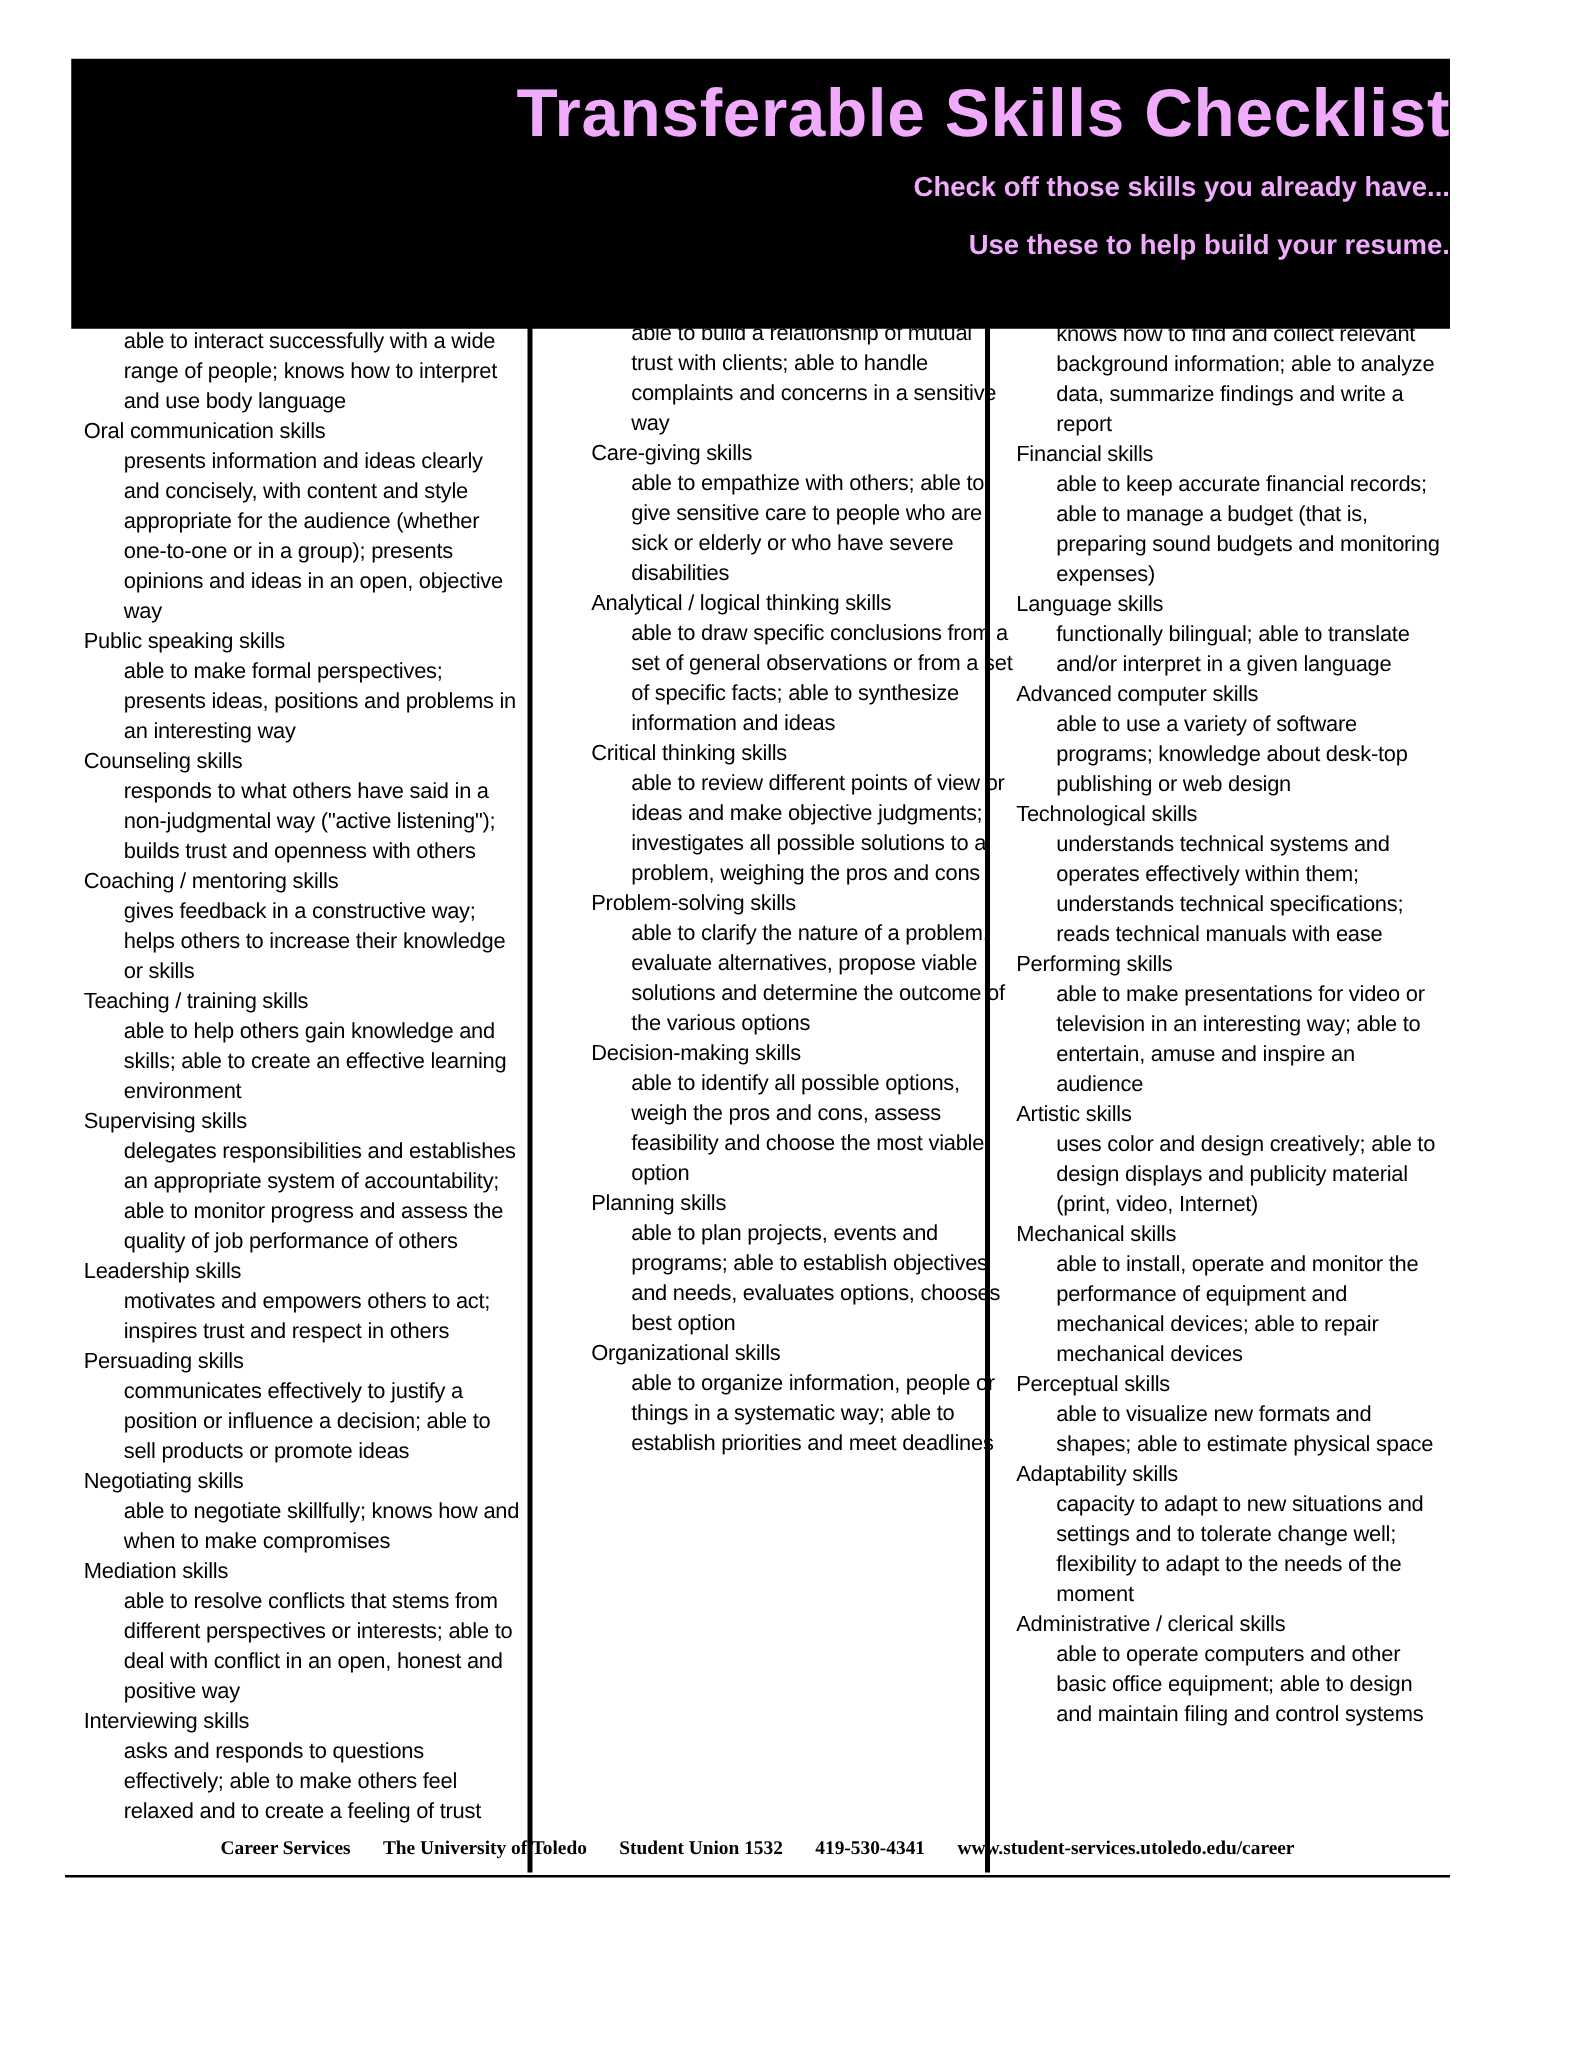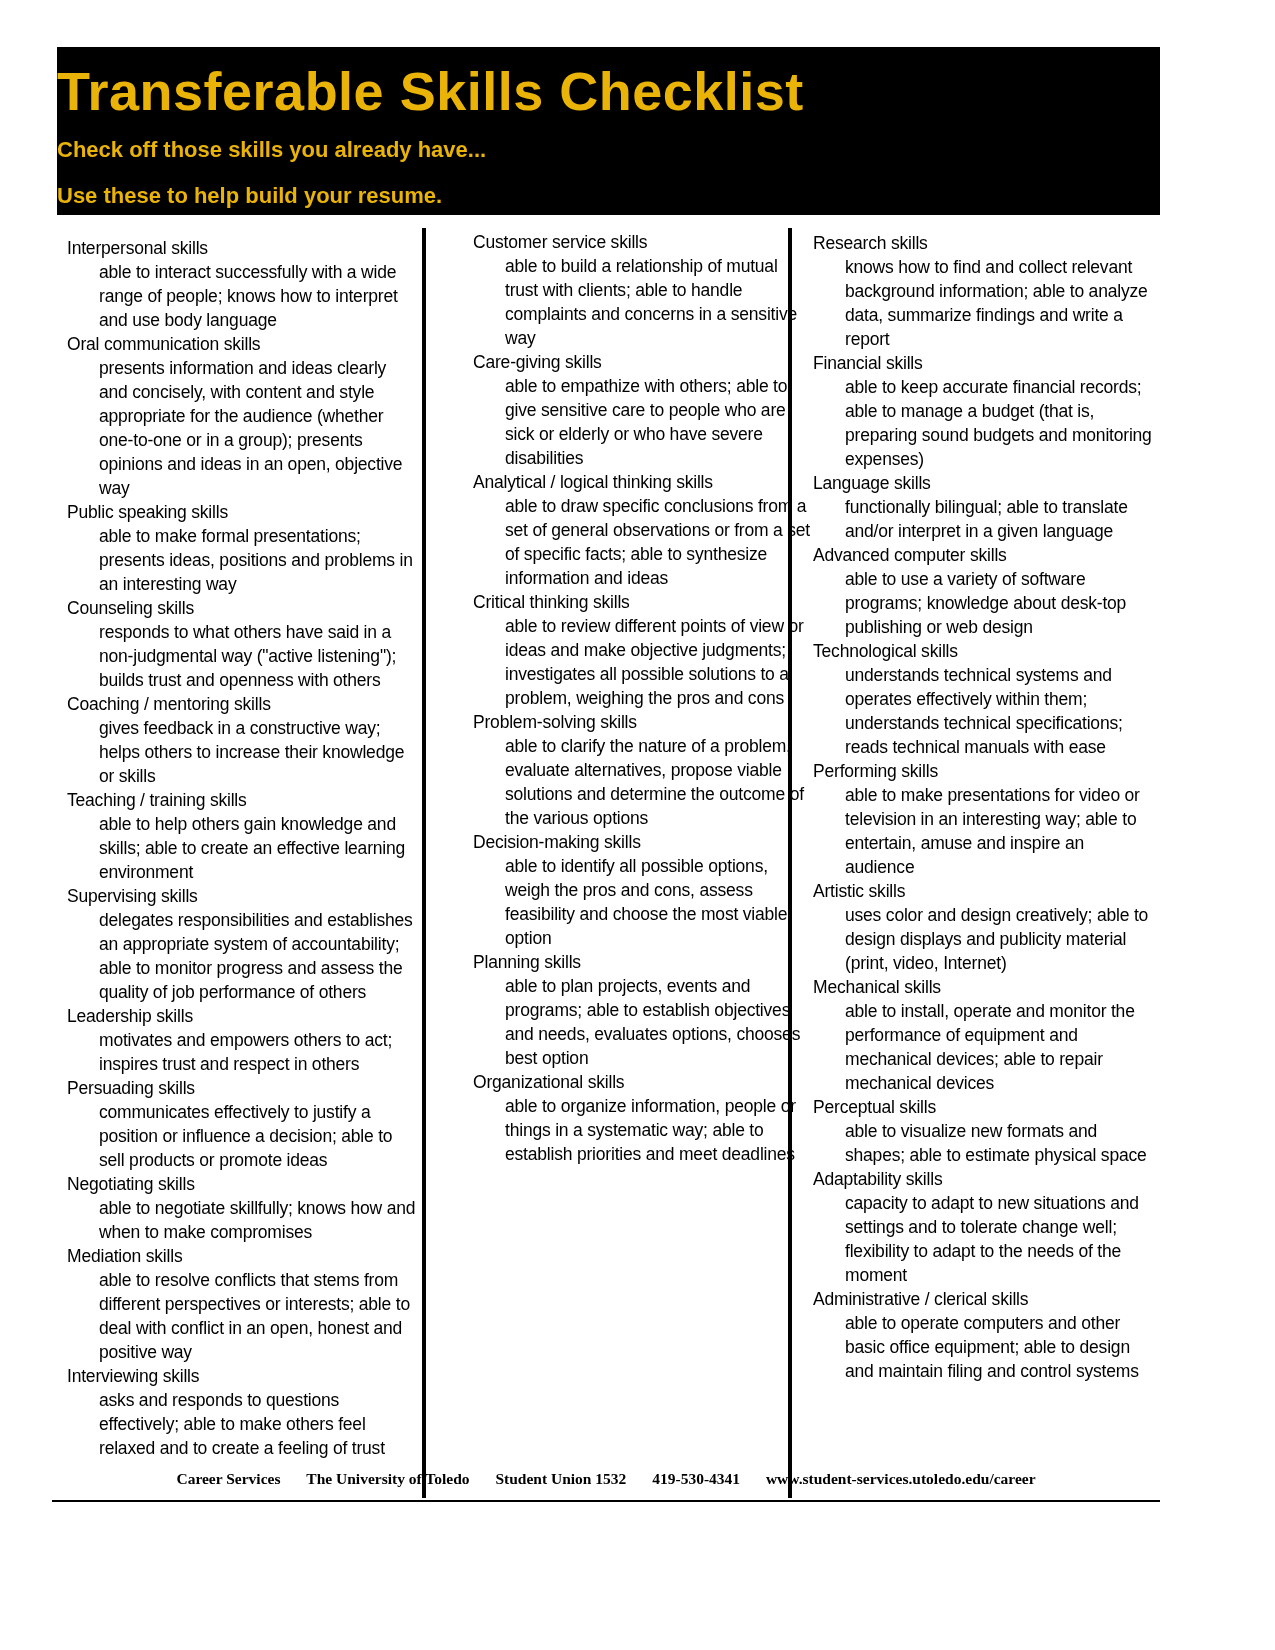--- a/index.html
+++ b/index.html
@@ -1,17 +1,17 @@
 <!DOCTYPE html>
 <html><head>
 <meta charset="utf-8">
 <style>
   html, body { margin: 0; padding: 0; background: #ffffff; }
   body { width: 1275px; height: 1650px; position: relative; overflow: hidden; font-family: "Liberation Sans", sans-serif; color: #000; }
-  .banner { position: absolute; left: 57px; top: 47px; width: 1103px; height: 168px; background: #000; color: #eab308; text-align: left; }
+  .banner { position: absolute; left: 57px; top: 47px; width: 1103px; height: 216px; background: #000; color: #f0abfc; text-align: right; }
   .banner .title { font-family: "Liberation Sans", sans-serif; font-weight: bold; font-size: 54px; line-height: 60px; margin-top: 14px; letter-spacing: 0.5px; transform: scaleX(1.0); }
   .banner .sub { font-weight: bold; font-size: 22px; line-height: 34px; margin-top: 12px; }
   .col { position: absolute; top: 228px; }
   .col1 { left: 67px; width: 350px; top: 236px; }
   .col2 { left: 445px; width: 340px; top: 230px; margin-left: 28px; }
   .col3 { left: 813px; width: 345px; top: 231px; }
   .divider { position: absolute; width: 4px; background: #000; }
   .div1 { left: 422px; top: 228px; height: 1270px; }
   .div2 { left: 788px; top: 228px; height: 1270px; }
   .skill { margin: 0; }
@@ -37,21 +37,21 @@
     <div class="skill">
       <div class="skill-name">Interpersonal skills</div>
       <div class="skill-desc">able to interact successfully with a wide range of people; knows how to interpret and use body language</div>
     </div>
     <div class="skill">
       <div class="skill-name">Oral communication skills</div>
       <div class="skill-desc">presents information and ideas clearly and concisely, with content and style appropriate for the audience (whether one-to-one or in a group); presents opinions and ideas in an open, objective way</div>
     </div>
     <div class="skill">
       <div class="skill-name">Public speaking skills</div>
-      <div class="skill-desc">able to make formal presentations; presents ideas, positions and problems in an interesting way</div>
+      <div class="skill-desc">able to make formal perspectives; presents ideas, positions and problems in an interesting way</div>
     </div>
     <div class="skill">
       <div class="skill-name">Counseling skills</div>
       <div class="skill-desc">responds to what others have said in a non-judgmental way ("active listening"); builds trust and openness with others</div>
     </div>
     <div class="skill">
       <div class="skill-name">Coaching / mentoring skills</div>
       <div class="skill-desc">gives feedback in a constructive way; helps others to increase their knowledge or skills</div>
     </div>
     <div class="skill">

